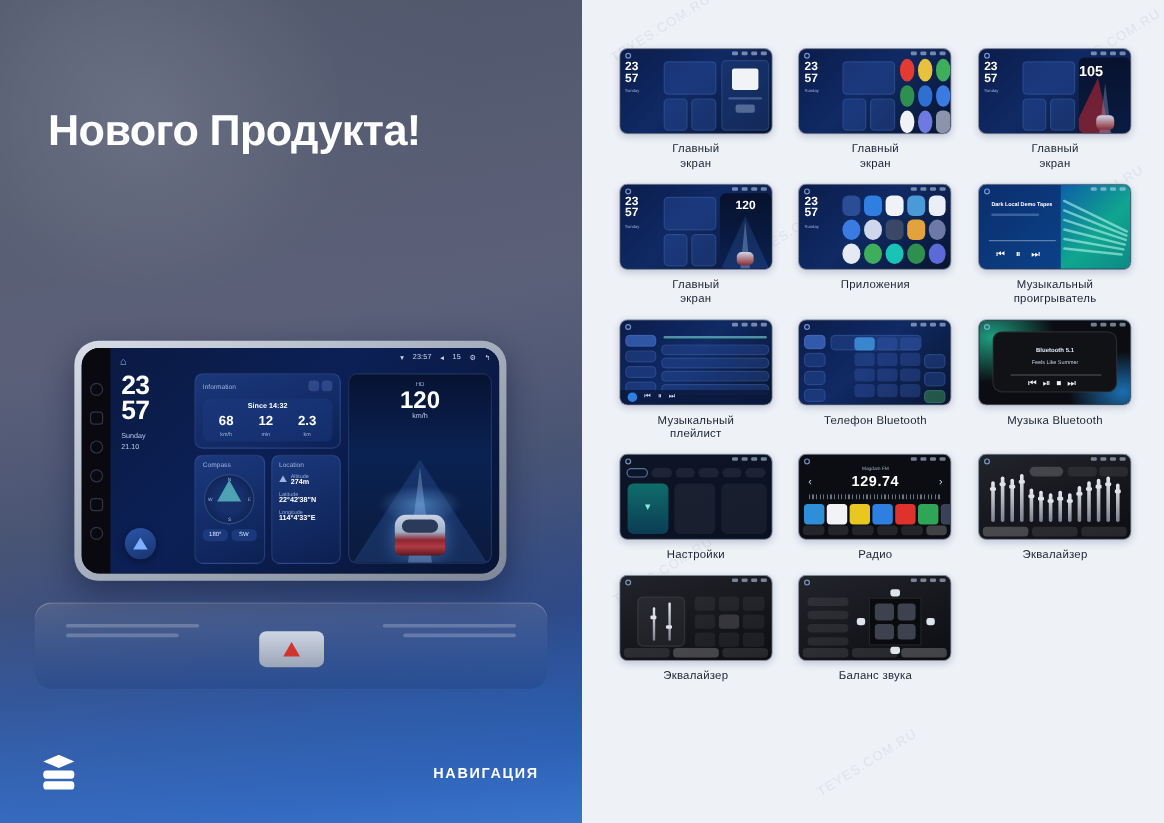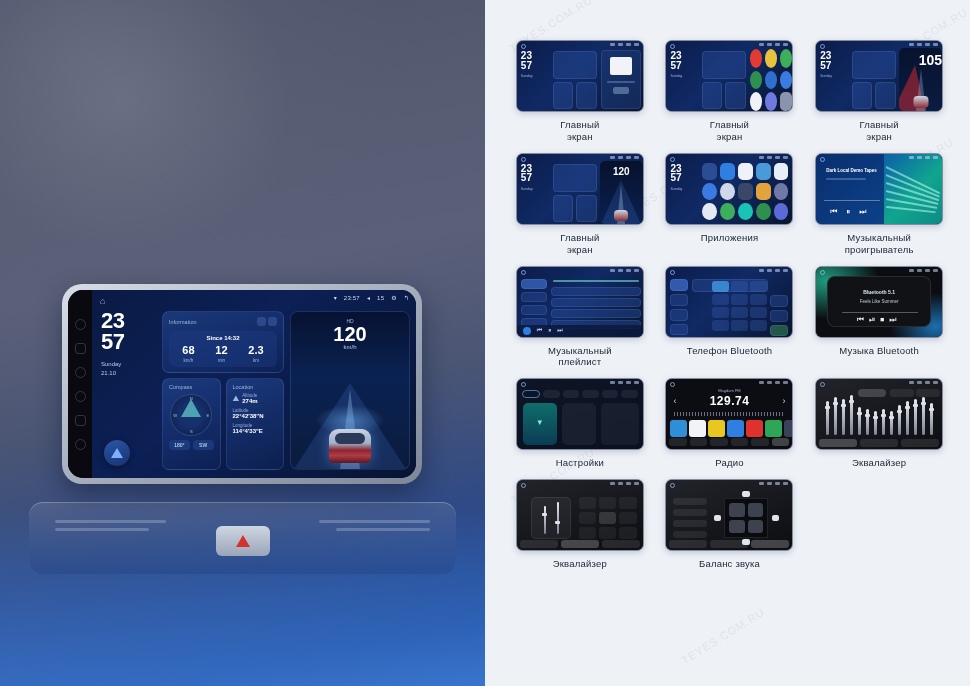--- a/index.html
+++ b/index.html
@@ -232,20 +232,21 @@
 <body>
 
 <div class="page">
 
   <div class="hero">
     <div class="hero-glow"></div>
     <div class="hero-bottom-glow"></div>
 
 
     <div class="hero-title">
+      <div class="hero-l2">Нового Продукта!</div>
     </div>
 
     <div class="dash">
       <div class="dash-bg"></div>
       <div class="dash-hood"></div>
       <div class="dash-vents">
         <div class="vent-line" style="left:6%;top:18px;width:26%"></div>
         <div class="vent-line" style="left:6%;top:26px;width:22%"></div>
         <div class="vent-line" style="right:6%;top:18px;width:26%"></div>
         <div class="vent-line" style="right:6%;top:26px;width:22%"></div>
@@ -367,20 +368,28 @@
             </div>
 
             <div class="u-nav-fab">
               <div class="arrow"></div>
             </div>
           </div>
         </div>
       </div>
     </div>
 
+    <div class="hero-foot">
+      <div class="layers-icon">
+        <div class="layer l1"></div>
+        <div class="layer"></div>
+        <div class="layer"></div>
+      </div>
+      <div class="nav-word">НАВИГАЦИЯ</div>
+    </div>
   </div>
 
   <div class="grid-panel">
     <div class="watermark" style="left:18px;top:18px;">TEYES.COM.RU</div>
     <div class="watermark" style="right:-4px;top:30px;">TEYES.COM.RU</div>
     <div class="watermark" style="left:130px;top:185px;">TEYES.COM.RU</div>
     <div class="watermark" style="right:10px;top:160px;">TEYES.COM.RU</div>
     <div class="watermark" style="left:20px;top:470px;">TEYES.COM.RU</div>
     <div class="watermark" style="left:190px;top:630px;">TEYES.COM.RU</div>
 
@@ -460,21 +469,21 @@
               <div class="tt">57</div>
               <div class="td">Sunday</div>
             </div>
           <div class="tcard" style="left:36px;top:10px;width:44px;height:28px"></div>
           <div class="tcard" style="left:36px;top:41px;width:20px;height:27px"></div>
           <div class="tcard" style="left:59px;top:41px;width:21px;height:27px"></div>
           <div style="position:absolute;left:83px;top:7px;width:43px;height:63px;border-radius:5px;overflow:hidden;background:linear-gradient(180deg,#08122e,#0a1c42)">
             <div style="position:absolute;bottom:0;left:-6px;width:0;height:0;border-left:22px solid transparent;border-right:10px solid transparent;border-bottom:46px solid rgba(200,40,50,.55)"></div>
             <div style="position:absolute;bottom:0;left:50%;transform:translateX(-50%);width:0;height:0;border-left:5px solid transparent;border-right:5px solid transparent;border-bottom:42px solid rgba(190,215,255,.28)"></div>
             <div style="position:absolute;bottom:3px;left:50%;transform:translateX(-50%);width:15px;height:12px;border-radius:4px;background:linear-gradient(180deg,#cfd7e6,#8c2b33)"></div>
-            <div style="position:absolute;top:4px;left:0;right:0;text-align:right;color:#fff;font-size:14px;font-weight:700">105</div>
+            <div style="position:absolute;top:4px;left:0;right:0;text-align:left;color:#fff;font-size:12px;font-weight:700">105</div>
           </div>
         </div>
         <div class="cap">Главный<br>экран</div>
       </div>
 
       <div class="cell">
         <div class="thumb">
           <div class="blue-bg"></div>
           <div class="t-home"></div>
           <div class="t-bar">

